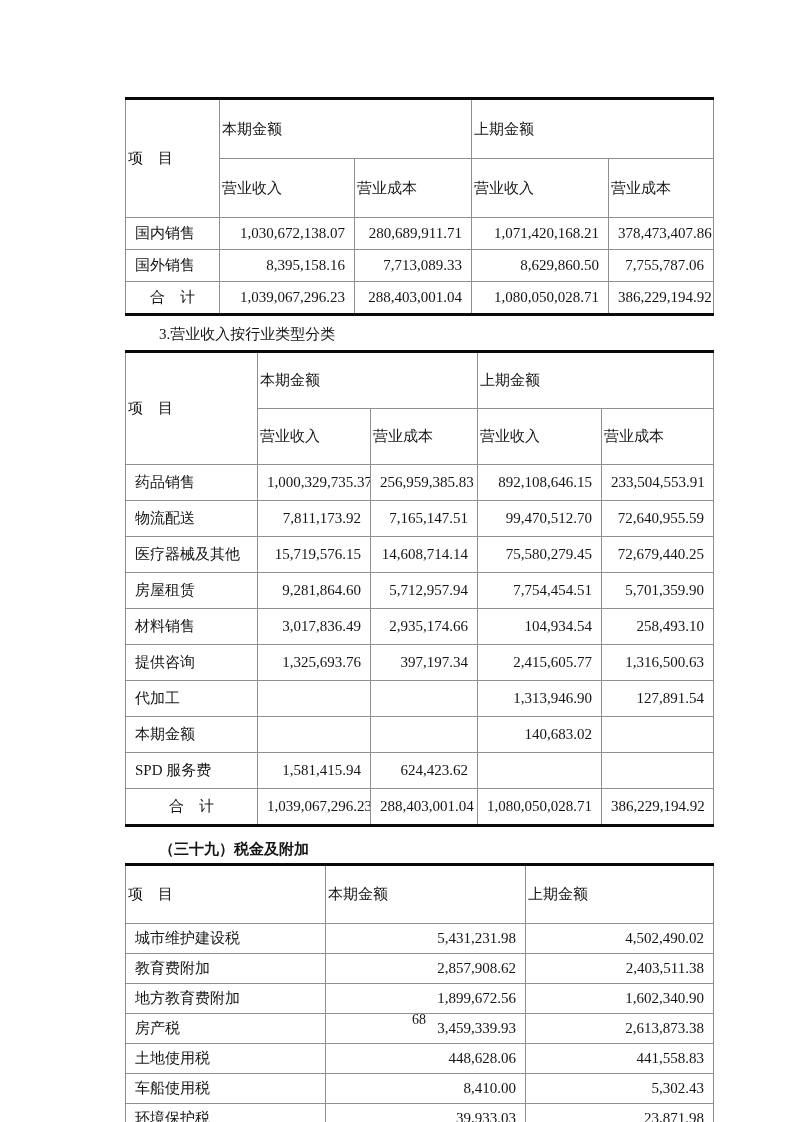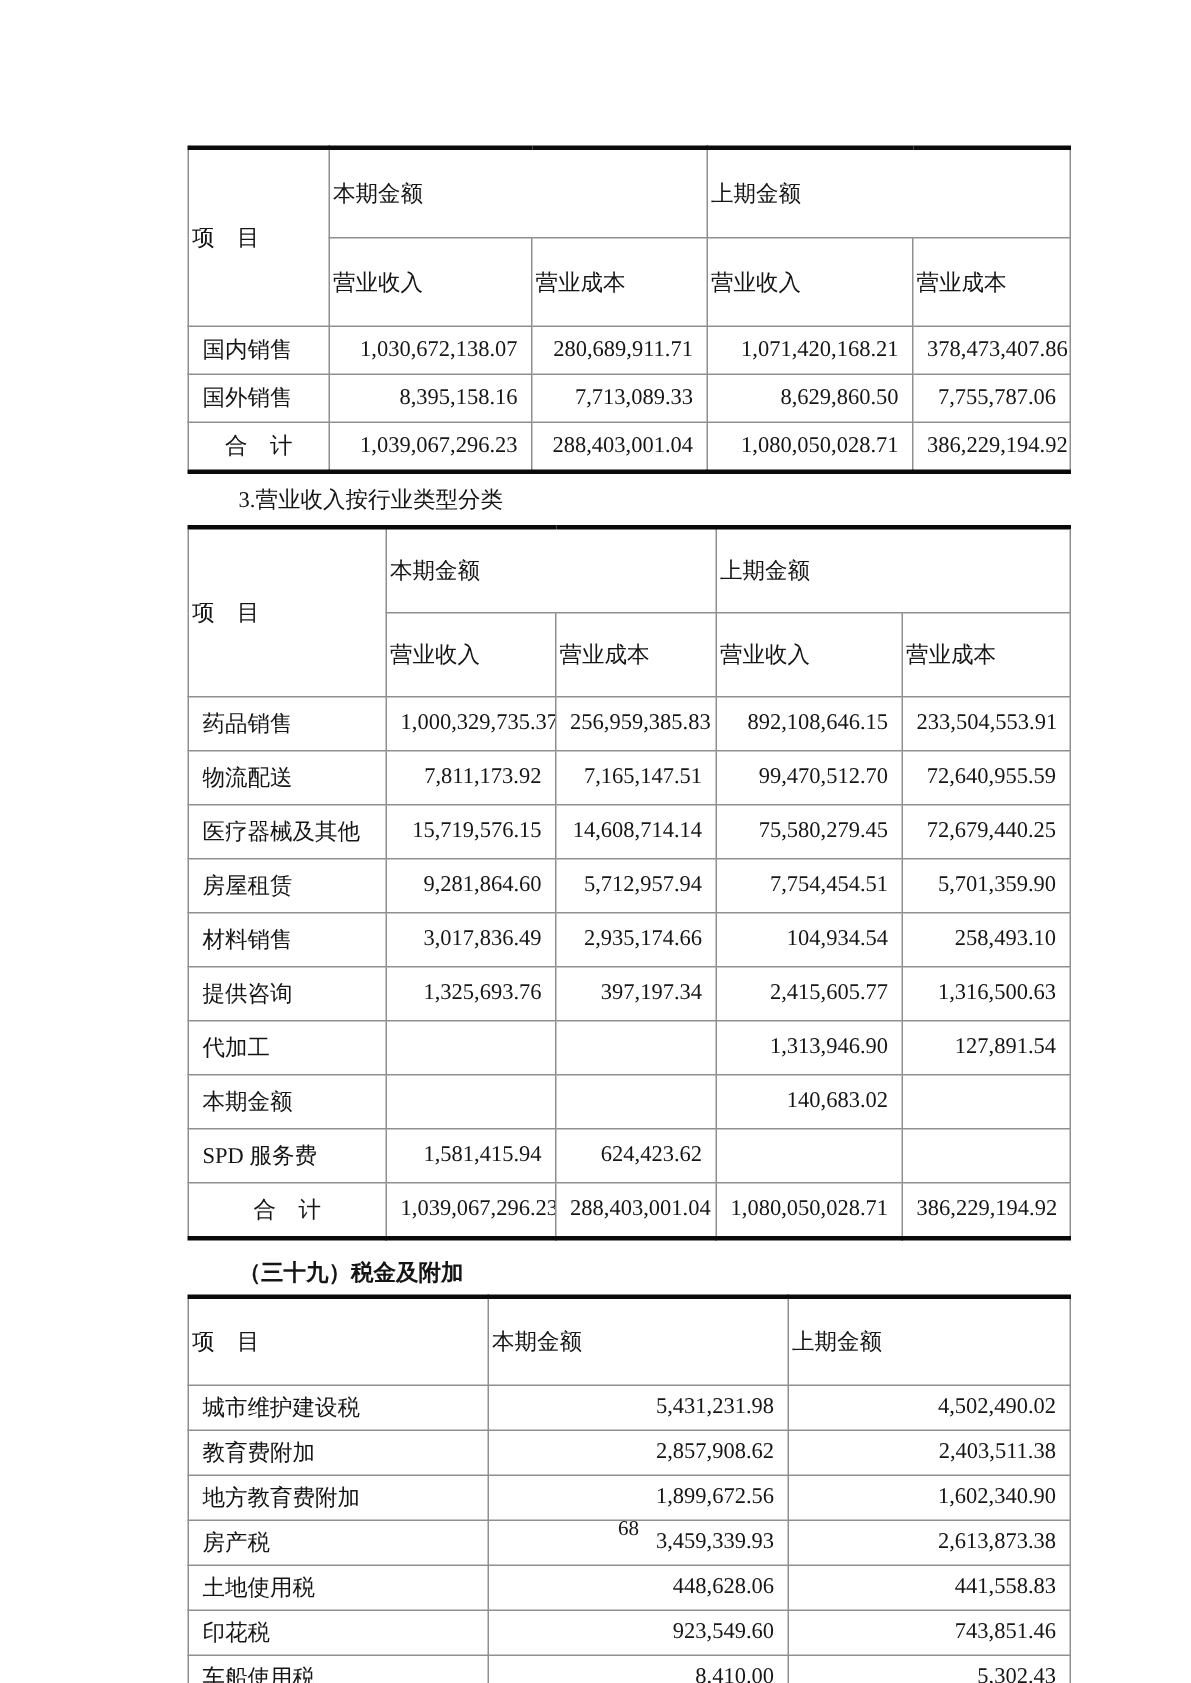--- a/index.html
+++ b/index.html
@@ -237,25 +237,20 @@
         <td class="lbl">房产税</td>
         <td class="num">3,459,339.93</td>
         <td class="num">2,613,873.38</td>
       </tr>
       <tr class="dr">
         <td class="lbl">土地使用税</td>
         <td class="num">448,628.06</td>
         <td class="num">441,558.83</td>
       </tr>
       <tr class="dr">
-        <td class="lbl">印花税</td>
-        <td class="num">923,549.60</td>
-        <td class="num">743,851.46</td>
-      </tr>
-      <tr class="dr">
         <td class="lbl">车船使用税</td>
         <td class="num">8,410.00</td>
         <td class="num">5,302.43</td>
       </tr>
       <tr class="dr">
         <td class="lbl">环境保护税</td>
         <td class="num">39,933.03</td>
         <td class="num">23,871.98</td>
       </tr>
     </tbody>

